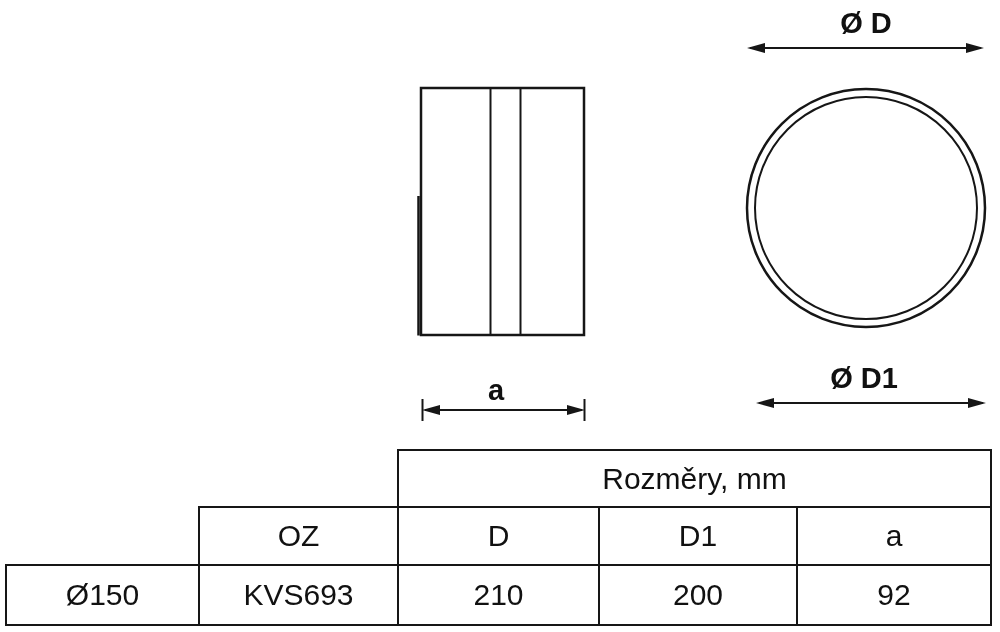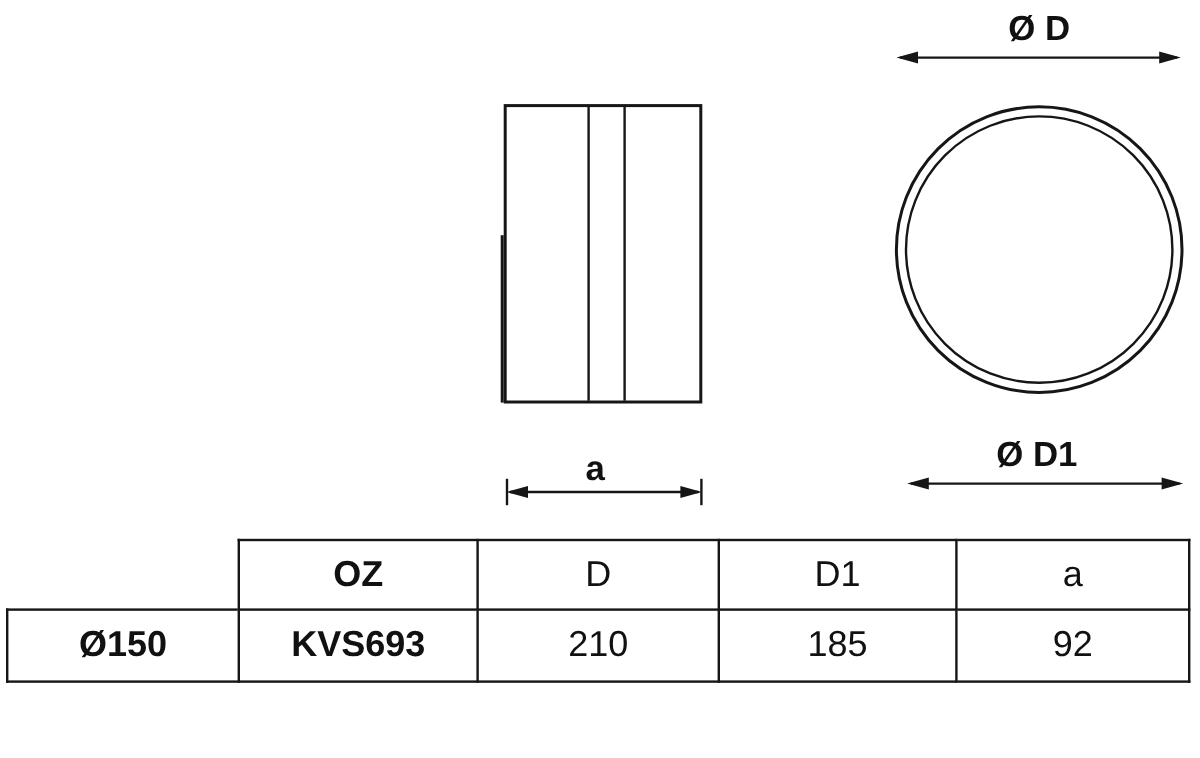--- a/index.html
+++ b/index.html
@@ -40,21 +40,21 @@
     text-align: center;
     vertical-align: middle;
     font-size: 30px;
     padding: 0;
     background: #ffffff;
   }
   table.spec td.noborder {
     border: none;
     background: transparent;
   }
-  .b { font-weight: bold; }
+  .b { font-weight: normal; }
   tr.r1 { height: 57px; }
   tr.r2 { height: 58px; }
   tr.r3 { height: 60px; border-radius: 17px; }
 </style>
 </head>
 <body>
 
 <svg id="drawing" width="1000" height="632" viewBox="0 0 1000 632">
 
   <g>
@@ -95,28 +95,32 @@
 
 <table class="spec">
   <colgroup>
     <col style="width:193px">
     <col style="width:199px">
     <col style="width:201px">
     <col style="width:198px">
     <col style="width:194px">
   </colgroup>
   <tbody>
+      <tr class="r1">
+    <td class="noborder" colspan="2"></td>
+    <td colspan="3">Rozměry, mm</td>
+  </tr>
   <tr class="r2">
     <td class="noborder"></td>
     <td class="b">OZ</td>
     <td>D</td>
     <td>D1</td>
     <td>a</td>
   </tr>
   <tr class="r3">
     <td class="b">Ø150</td>
     <td class="b">KVS693</td>
     <td>210</td>
-    <td>185</td>
+    <td>200</td>
     <td>92</td>
   </tr>
 </tbody>
   </table>
 
 </body></html>

